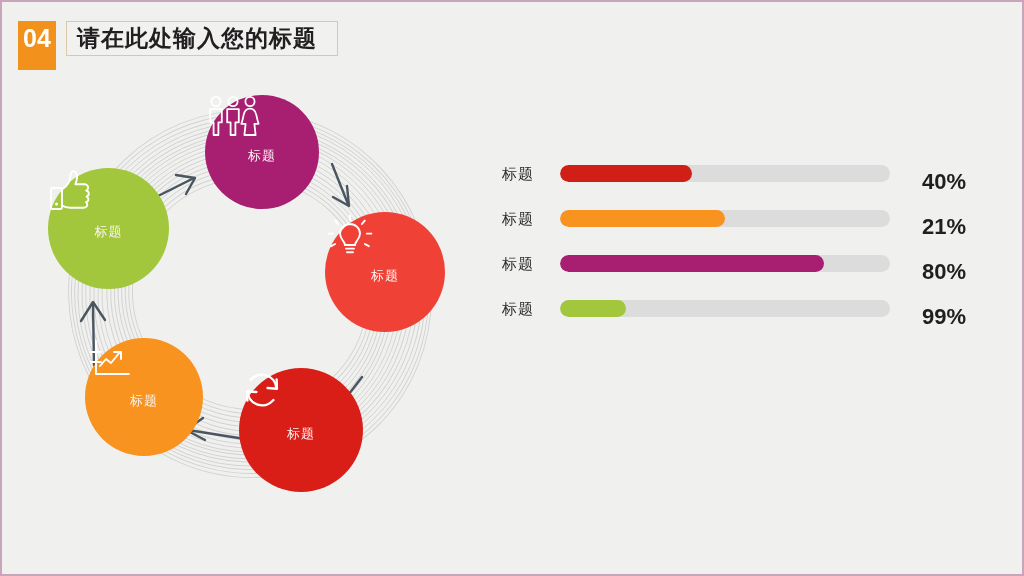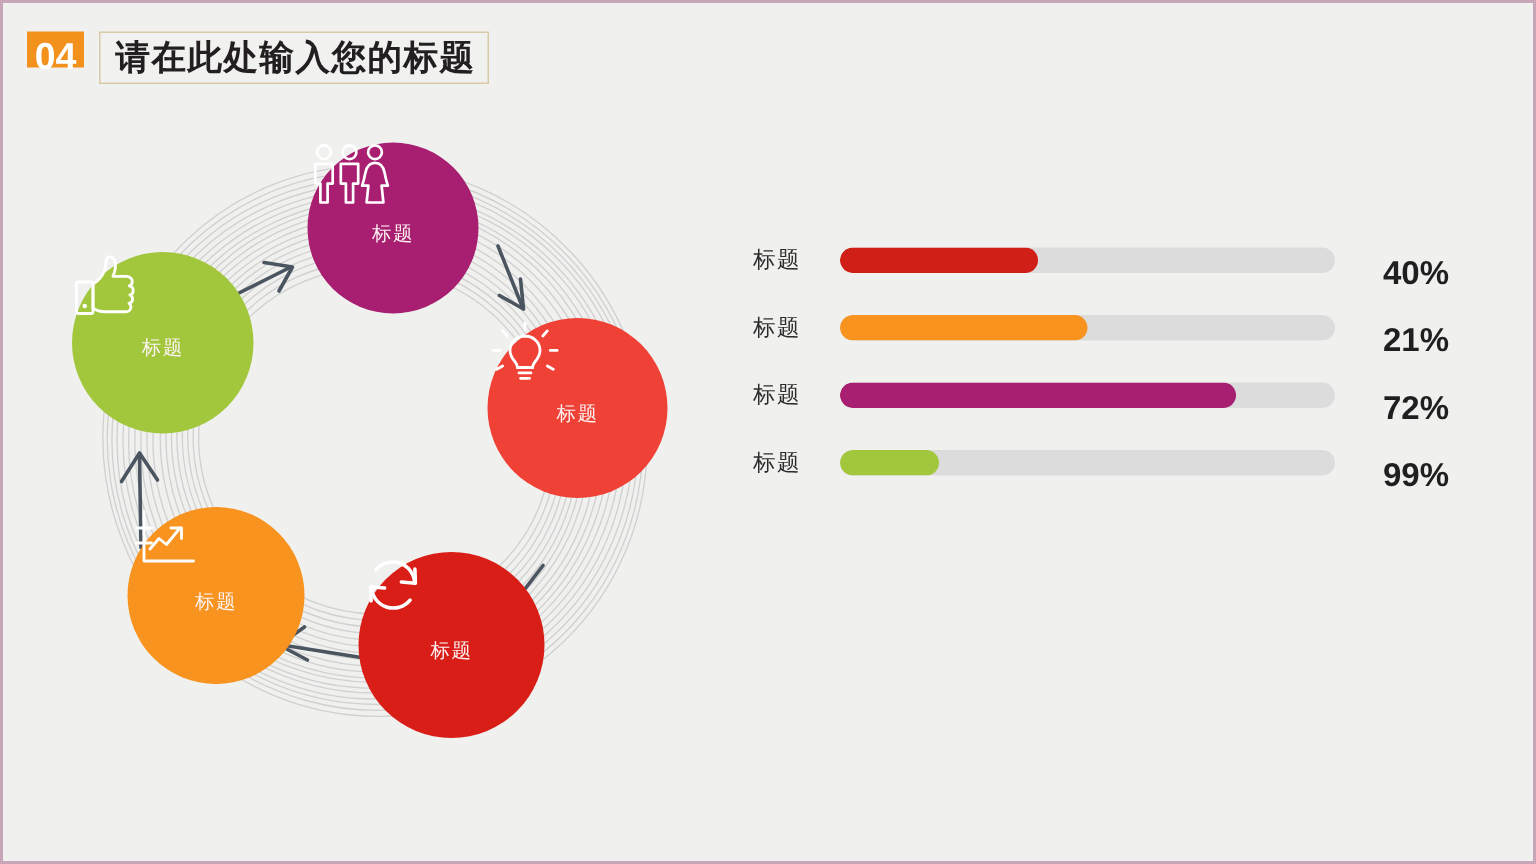--- a/index.html
+++ b/index.html
@@ -11,28 +11,28 @@
   }
   #slide{
     position:absolute;left:0;top:0;width:1024px;height:576px;
     background:#f0f1ef;
     box-sizing:border-box;
     border:2px solid #c7a6b9;
   }
   
   #header{position:absolute;left:0;top:0;width:100%;height:72px;}
   #num-badge{
-    position:absolute;left:16px;top:19px;width:38px;height:24px;
+    position:absolute;left:16px;top:19px;width:38px;height:49px;
     background:#f2921d;color:#ffffff;
     font-size:25px;font-weight:bold;line-height:35px;text-align:center;
     letter-spacing:0px;
   }
   #title-box{
     position:absolute;left:64px;top:19px;height:35px;
-    padding:0 8px 0 10px;
+    padding:0 20px 0 10px;
     border:1px solid #d9c9a6;
     background:#f1f2f0;
     box-sizing:border-box;
     display:flex;align-items:center;
   }
   #title-text{
     font-size:23px;font-weight:bold;color:#231f20;
     letter-spacing:1px;white-space:nowrap;line-height:1;
   }
   
@@ -217,21 +217,21 @@
         <span class="bar-fill" style="width:50%;background:#f7931e;"></span>
       </span>
       <span class="bar-pct">21%</span>
     </div>
 
     <div class="bar-row" style="top:98px;">
       <span class="bar-label">标题</span>
       <span class="bar-track">
         <span class="bar-fill" style="width:80%;background:#a81e70;"></span>
       </span>
-      <span class="bar-pct">72%</span>
+      <span class="bar-pct">80%</span>
     </div>
 
     <div class="bar-row" style="top:143px;">
       <span class="bar-label">标题</span>
       <span class="bar-track">
         <span class="bar-fill" style="width:20%;background:#a2c73c;"></span>
       </span>
       <span class="bar-pct">99%</span>
     </div>
   </div>

